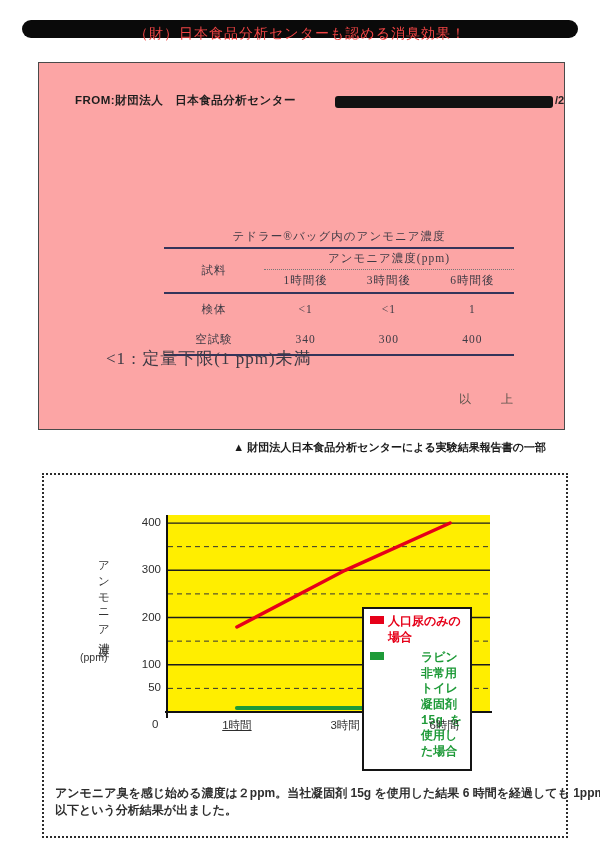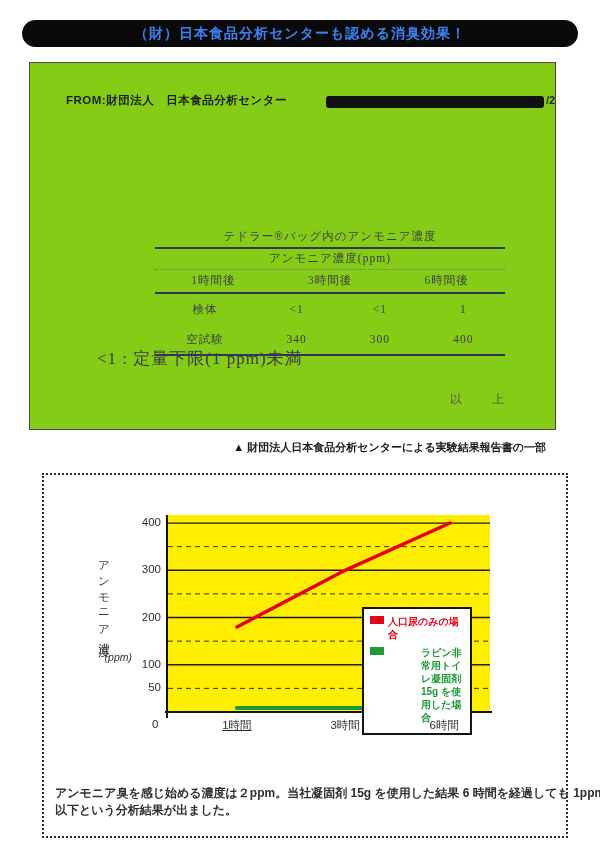--- a/index.html
+++ b/index.html
@@ -1,25 +1,25 @@
 <!DOCTYPE html>
 <html><head>
 <meta charset="utf-8">
 <style>
   html,body{margin:0;padding:0;background:#ffffff;}
   #page{position:relative;width:600px;height:848px;background:#ffffff;overflow:hidden;
         font-family:"Liberation Sans","DejaVu Sans",sans-serif;}
 
   
-  #banner{position:absolute;left:22px;top:20px;width:556px;height:27px;background:#0a0a0a;
-          border-radius:14px;color:#3b82f6;font-size:14px;font-weight:bold;
+  #banner{position:absolute;left:22px;top:20px;width:556px;height:18px;background:#0a0a0a;
+          border-radius:14px;color:#ef4444;font-size:14px;font-weight:normal;
           text-align:center;line-height:27px;letter-spacing:1px;}
 
   
-  #doc{position:absolute;left:29px;top:62px;width:525px;height:366px;background:#84cc16;
+  #doc{position:absolute;left:38px;top:62px;width:525px;height:366px;background:#fca5a5;
        border:1px solid #4a4a4a;color:#3c3a44;}
   .doc-serif{font-family:"Liberation Serif","DejaVu Serif",serif;}
   #doc-from{position:absolute;left:36px;top:30px;font-size:11.5px;font-weight:bold;color:#1d1d1d;letter-spacing:0.5px;}
   #doc-redaction{position:absolute;left:296px;top:33px;width:218px;height:12px;background:#111;border-radius:3px;}
   #doc-redaction-tail{position:absolute;left:516px;top:31px;font-size:11px;font-weight:bold;color:#222;}
   #doc-fields{position:absolute;left:36px;top:72px;font-size:11.5px;letter-spacing:1.2px;line-height:19px;}
   #doc-table{position:absolute;left:125px;top:158px;width:350px;font-size:11.5px;letter-spacing:1px;margin-top:8px;}
   .t-title{text-align:center;margin-bottom:3px;}
   .t-rule{height:2px;background:#34345a;}
   .t-head{display:flex;}
@@ -42,26 +42,26 @@
             border:2px dotted #2b2b2b;background:#fff;}
   #chart-area{position:absolute;left:0;top:0;width:518px;height:357px;}
   #plot{position:absolute;left:124px;top:40px;width:322px;height:197px;}
   #plot svg{position:absolute;left:0;top:0;}
   #y-axis{position:absolute;left:122px;top:40px;width:2px;height:203px;background:#111;}
   #x-axis{position:absolute;left:121px;top:236px;width:327px;height:2px;background:#111;}
   .ytick{position:absolute;width:57px;left:60px;text-align:right;font-size:11.5px;color:#2e2e2e;}
   .xtick{position:absolute;width:60px;text-align:center;font-size:11.5px;color:#2e2e2e;top:243px;}
   #y-title{position:absolute;left:52px;top:78px;height:112px;writing-mode:vertical-rl;
            font-size:11.5px;letter-spacing:3px;color:#333;}
-  #y-unit{position:absolute;left:36px;top:176px;width:52px;text-align:right;font-size:10.5px;color:#333;font-style:italic;}
+  #y-unit{position:absolute;left:36px;top:176px;width:52px;text-align:left;font-size:10.5px;color:#333;}
   #legend{position:absolute;left:318px;top:132px;width:96px;background:#fff;
           border:2px solid #141414;padding:6px 4px 4px 6px;}
   .leg-item{display:flex;gap:4px;margin-bottom:5px;}
   .leg-sw{width:14px;height:8px;flex:0 0 14px;margin-top:1px;}
-  .leg-label{font-size:10px;font-weight:bold;line-height:1.3;}
+  .leg-label{font-size:12px;font-weight:bold;line-height:1.3;font-family:Liberation Mono, monospace;}
   #source-note{position:absolute;right:46px;top:274px;font-size:9.5px;color:#3a3a3a;letter-spacing:0.5px;}
   #bottom-text{position:absolute;left:11px;top:310px;width:500px;font-size:12px;font-weight:bold;
                color:#2e2e2e;line-height:1.45;white-space:nowrap;}
 </style>
 </head>
 <body>
 
 <div id="page">
 
   <div id="banner">（財）日本食品分析センターも認める消臭効果！</div>
@@ -69,20 +69,21 @@
   <div id="doc">
     <div id="doc-from">FROM:財団法人　日本食品分析センター</div>
     <div id="doc-redaction"></div>
     <div id="doc-redaction-tail">/2</div>
 
 
     <div id="doc-table" class="doc-serif">
       <div class="t-title">テドラー®バッグ内のアンモニア濃度</div>
       <div class="t-rule"></div>
       <div class="t-head">
+        <div class="t-sample">試料</div>
         <div class="t-headright">
           <div class="t-group">アンモニア濃度(ppm)</div>
           <div class="t-times">
             <div>1時間後</div>
             <div>3時間後</div>
             <div>6時間後</div>
           </div>
         </div>
       </div>
       <div class="t-rule"></div>

